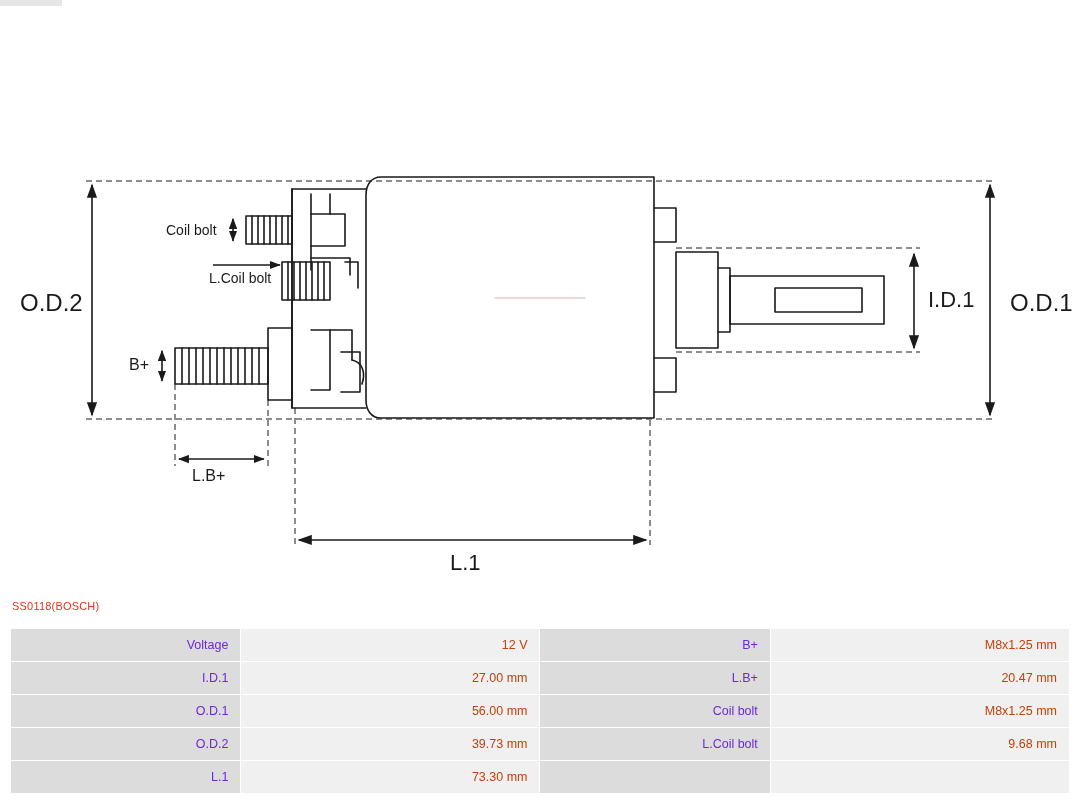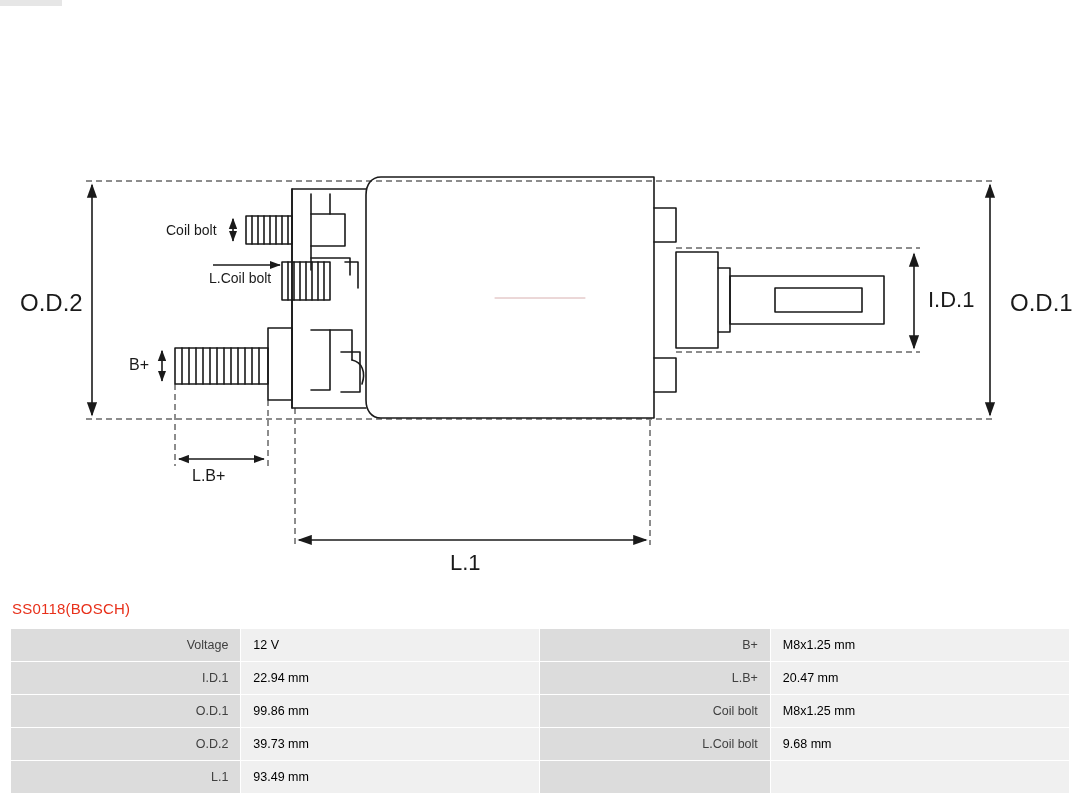--- a/index.html
+++ b/index.html
@@ -35,21 +35,21 @@
     width: 1080px;
     height: 590px;
   }
   .drawing-wrap svg {
     display: block;
   }
   .part-title {
     position: absolute;
     left: 12px;
     top: 600px;
-    font-size: 15px;
+    font-size: 11px;
     color: #e8301a;
     font-family: "Liberation Sans", sans-serif;
     letter-spacing: 0.2px;
   }
   table.spec {
     position: absolute;
     left: 10px;
     top: 628px;
     width: 1060px;
     border-collapse: collapse;
@@ -57,26 +57,27 @@
   }
   table.spec td {
     height: 32px;
     padding: 0 12px;
     border: 1px solid #ffffff;
     vertical-align: middle;
   }
   td.label {
     background: #dcdcdc;
     text-align: right;
-    color: #404040;
+    color: #6d28d9;
     width: 196px;
   }
   td.value {
     background: #f0f0f0;
-    color: #000000;
+    text-align: right;
+    color: #c2410c;
     width: 262px;
   }
   td.empty {
     background: #dcdcdc;
   }
   td.empty2 {
     background: #f0f0f0;
   }
   .dim-text {
     font-family: "Liberation Sans", sans-serif;
@@ -196,38 +197,38 @@
   <table class="spec">
     <tbody>
       <tr>
         <td class="label">Voltage</td>
         <td class="value">12 V</td>
         <td class="label">B+</td>
         <td class="value">M8x1.25 mm</td>
       </tr>
       <tr>
         <td class="label">I.D.1</td>
-        <td class="value">22.94 mm</td>
+        <td class="value">27.00 mm</td>
         <td class="label">L.B+</td>
         <td class="value">20.47 mm</td>
       </tr>
       <tr>
         <td class="label">O.D.1</td>
-        <td class="value">99.86 mm</td>
+        <td class="value">56.00 mm</td>
         <td class="label">Coil bolt</td>
         <td class="value">M8x1.25 mm</td>
       </tr>
       <tr>
         <td class="label">O.D.2</td>
         <td class="value">39.73 mm</td>
         <td class="label">L.Coil bolt</td>
         <td class="value">9.68 mm</td>
       </tr>
       <tr>
         <td class="label">L.1</td>
-        <td class="value">93.49 mm</td>
+        <td class="value">73.30 mm</td>
         <td class="empty"></td>
         <td class="empty2"></td>
       </tr>
     </tbody>
   </table>
 
 </div>
 
 </body></html>

